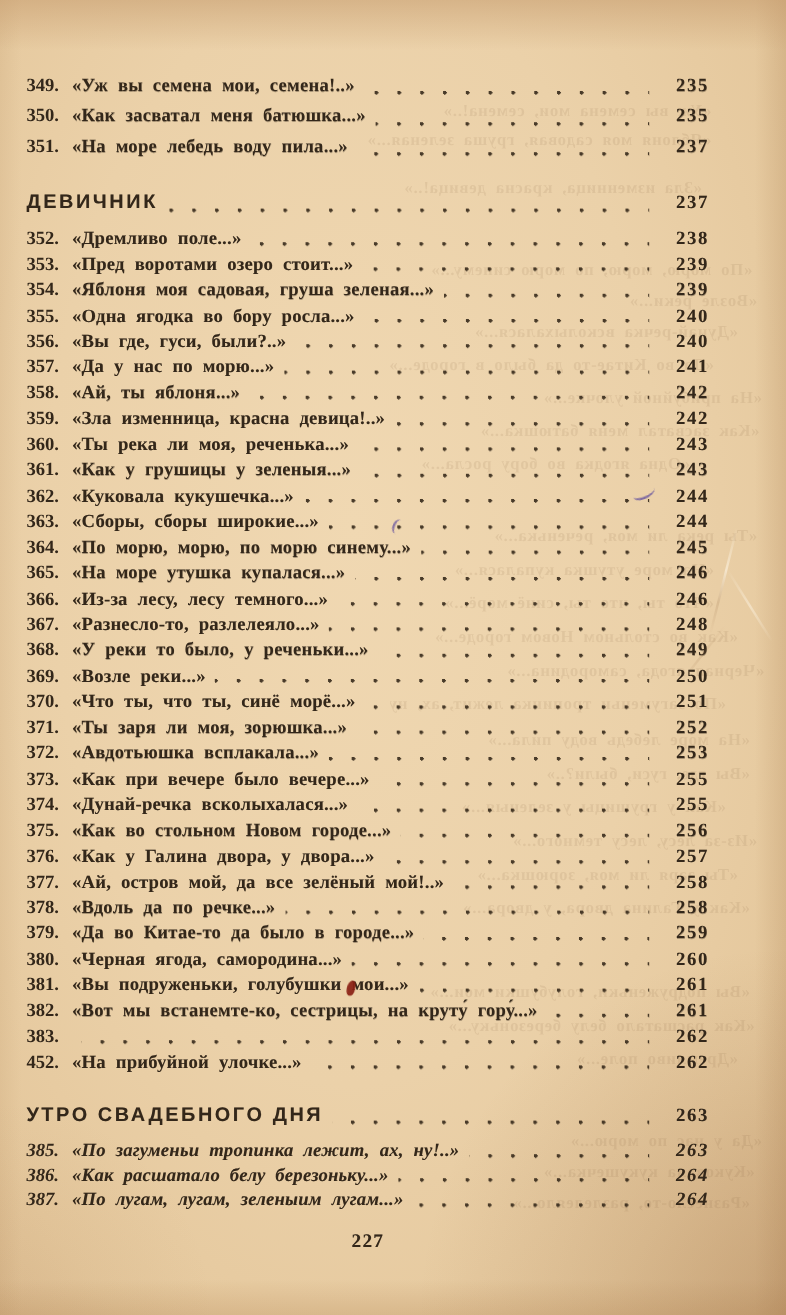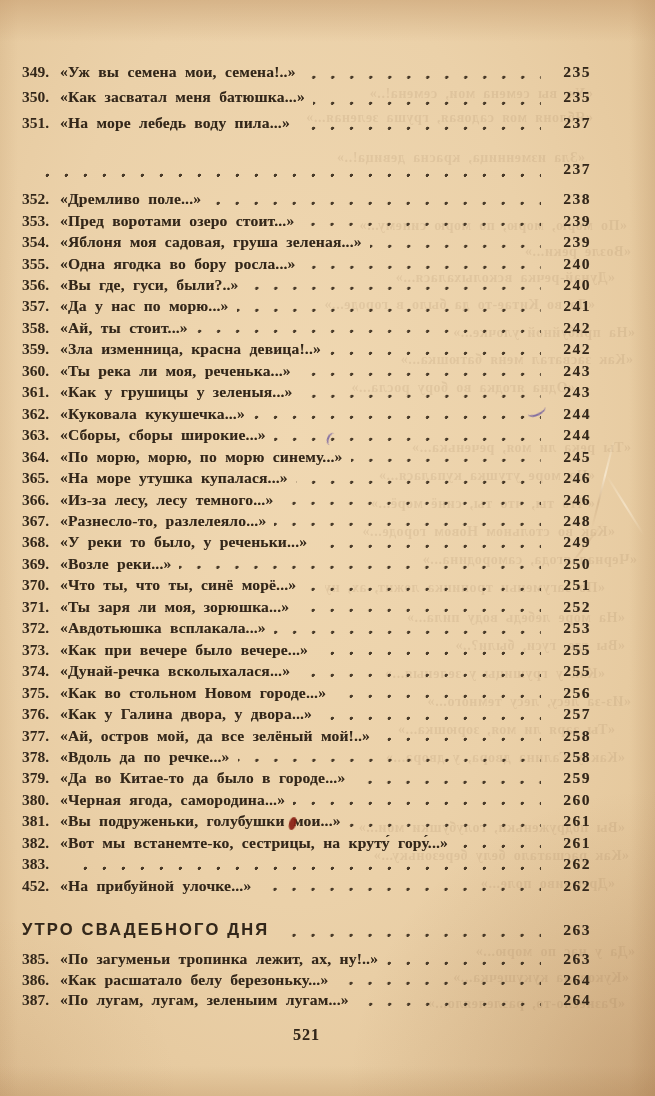--- a/index.html
+++ b/index.html
@@ -18,21 +18,21 @@
       linear-gradient(0deg, rgba(189,148,100,0.35) 0px, rgba(189,148,100,0) 30px),
       linear-gradient(270deg, rgba(170,128,82,0.25) 0px, rgba(170,128,82,0) 26px),
       linear-gradient(90deg, rgba(170,128,82,0.12) 0px, rgba(170,128,82,0) 18px),
       radial-gradient(ellipse at 45% 40%, #f0d8b2 0%, #ebd1a9 50%, #e5c89d 80%, #ddbc90 100%);
   }
   .toc{position:absolute;left:22px;width:569px;top:59px;}
   .row{display:flex;align-items:flex-start;}
   .entry{font-weight:bold;font-size:15.5px;}
   .entry.s0{line-height:25.4px;}
   .entry.s2{line-height:21.45px;}
-  .entry.s4{line-height:20.6px;}
+  .entry.s4{line-height:20.6px;font-style:italic;}
   .num{flex:0 0 38px;white-space:nowrap;}
   .title{white-space:nowrap;word-spacing:0.27em;letter-spacing:0.2px;
          text-shadow:0.2px 0.3px 0 rgba(46,35,22,0.35);}
   .leader{
     flex:1 1 auto;min-width:14px;height:16px;align-self:flex-end;
     margin:0 4px 0 8px;
     background-image:radial-gradient(circle at 2.2px 2.2px, rgba(55,42,27,0.9) 1.5px, rgba(0,0,0,0) 1.8px);
     background-size:19px 5px;background-repeat:repeat-x;
     background-position:right 2px bottom 4px;
   }
@@ -126,20 +126,21 @@
         <span class="leader"></span>
         <span class="pg">235</span>
       </div>
       <div class="row entry s0">
         <span class="num">351.</span>
         <span class="title">«На море лебедь воду пила...»</span>
         <span class="leader"></span>
         <span class="pg">237</span>
       </div>
       <div class="row heading s1">
+        <span class="htitle">ДЕВИЧНИК</span>
         <span class="leader"></span>
         <span class="pg">237</span>
       </div>
       <div class="row entry s2">
         <span class="num">352.</span>
         <span class="title">«Дремливо поле...»</span>
         <span class="leader"></span>
         <span class="pg">238</span>
       </div>
       <div class="row entry s2">
@@ -167,21 +168,21 @@
         <span class="pg">240</span>
       </div>
       <div class="row entry s2">
         <span class="num">357.</span>
         <span class="title">«Да у нас по морю...»</span>
         <span class="leader"></span>
         <span class="pg">241</span>
       </div>
       <div class="row entry s2">
         <span class="num">358.</span>
-        <span class="title">«Ай, ты стоит...»</span>
+        <span class="title">«Ай, ты яблоня...»</span>
         <span class="leader"></span>
         <span class="pg">242</span>
       </div>
       <div class="row entry s2">
         <span class="num">359.</span>
         <span class="title">«Зла изменница, красна девица!..»</span>
         <span class="leader"></span>
         <span class="pg">242</span>
       </div>
       <div class="row entry s2">
@@ -351,21 +352,21 @@
         <span class="pg">264</span>
       </div>
       <div class="row entry s4">
         <span class="num">387.</span>
         <span class="title">«По лугам, лугам, зеленыим лугам...»</span>
         <span class="leader"></span>
         <span class="pg">264</span>
       </div>
     </div>
   <div class="footer">
-    <span>521</span>
+    <span>227</span>
   </div>
   <div class="red-blot"></div>
   <div class="blue-tick-1"></div>
   <div class="blue-tick-2"></div>
   <div class="crease c1"></div>
   <div class="crease c2"></div>
   <div class="crease c3"></div>
 </div>
 
 </body></html>

